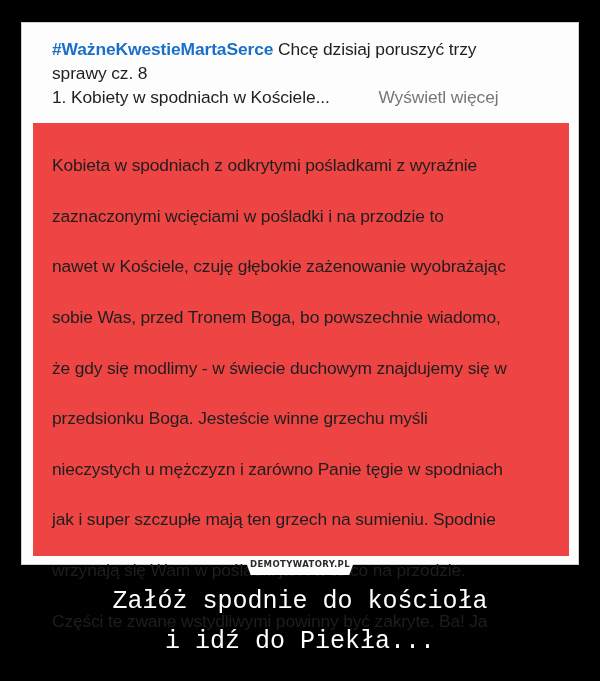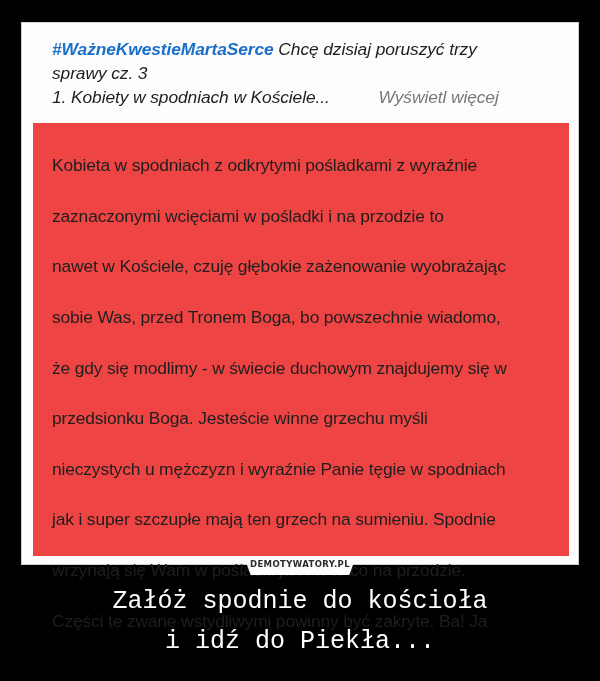--- a/index.html
+++ b/index.html
@@ -26,21 +26,20 @@
     }
     .post-header {
       position: absolute;
       left: 30px;
       top: 14px;
       width: 500px;
       font-size: 17.4px;
       line-height: 24px;
       color: #1e1e1e;
       letter-spacing: -0.1px;
-      font-style: italic;
     }
     .hashtag {
       color: #1a6fc9;
       font-weight: bold;
     }
     .see-more {
       color: #777;
       margin-left: 44px;
     }
     .quote-panel {
@@ -89,33 +88,33 @@
       line-height: 40px;
       color: #fff;
     }
   </style>
 </head>
 <body>
 
 <div class="frame">
   <div class="post-header">
     <span class="hashtag">#WażneKwestieMartaSerce</span><span> Chcę dzisiaj poruszyć trzy</span><br>
-    <span>sprawy cz. 3</span><br>
+    <span>sprawy cz. 8</span><br>
     <span>1. Kobiety w spodniach w Kościele... </span><span class="see-more">Wyświetl więcej</span>
   </div>
 
   <div class="quote-panel">
     <div class="quote-text">
       <div>Kobieta w spodniach z odkrytymi pośladkami z wyraźnie</div>
       <div>zaznaczonymi wcięciami w pośladki  i na przodzie to</div>
       <div>nawet w Kościele, czuję głębokie zażenowanie wyobrażając</div>
       <div>sobie Was, przed Tronem Boga, bo powszechnie wiadomo,</div>
       <div>że gdy się modlimy - w świecie duchowym znajdujemy się w</div>
       <div>przedsionku Boga. Jesteście winne grzechu myśli</div>
-      <div>nieczystych u mężczyzn i wyraźnie Panie tęgie w spodniach</div>
+      <div>nieczystych u mężczyzn i zarówno Panie tęgie w spodniach</div>
       <div>jak i super szczupłe mają ten grzech na sumieniu. Spodnie</div>
       <div>wrzynają się Wam w pośladki jak i w to co na przodzie.</div>
       <div>Części te zwane wstydliwymi powinny być zakryte. Ba! Ja</div>
       
       
       
       
       
       
     </div>

